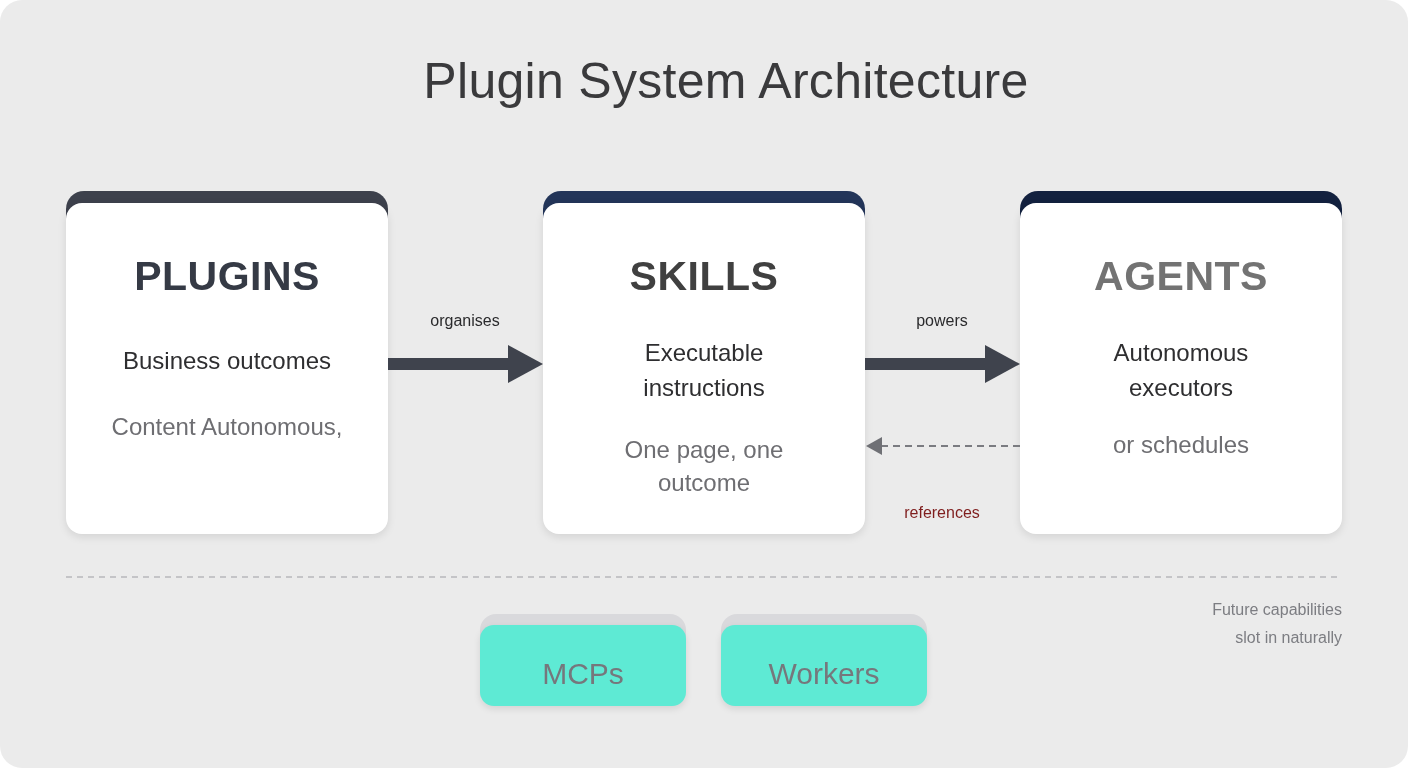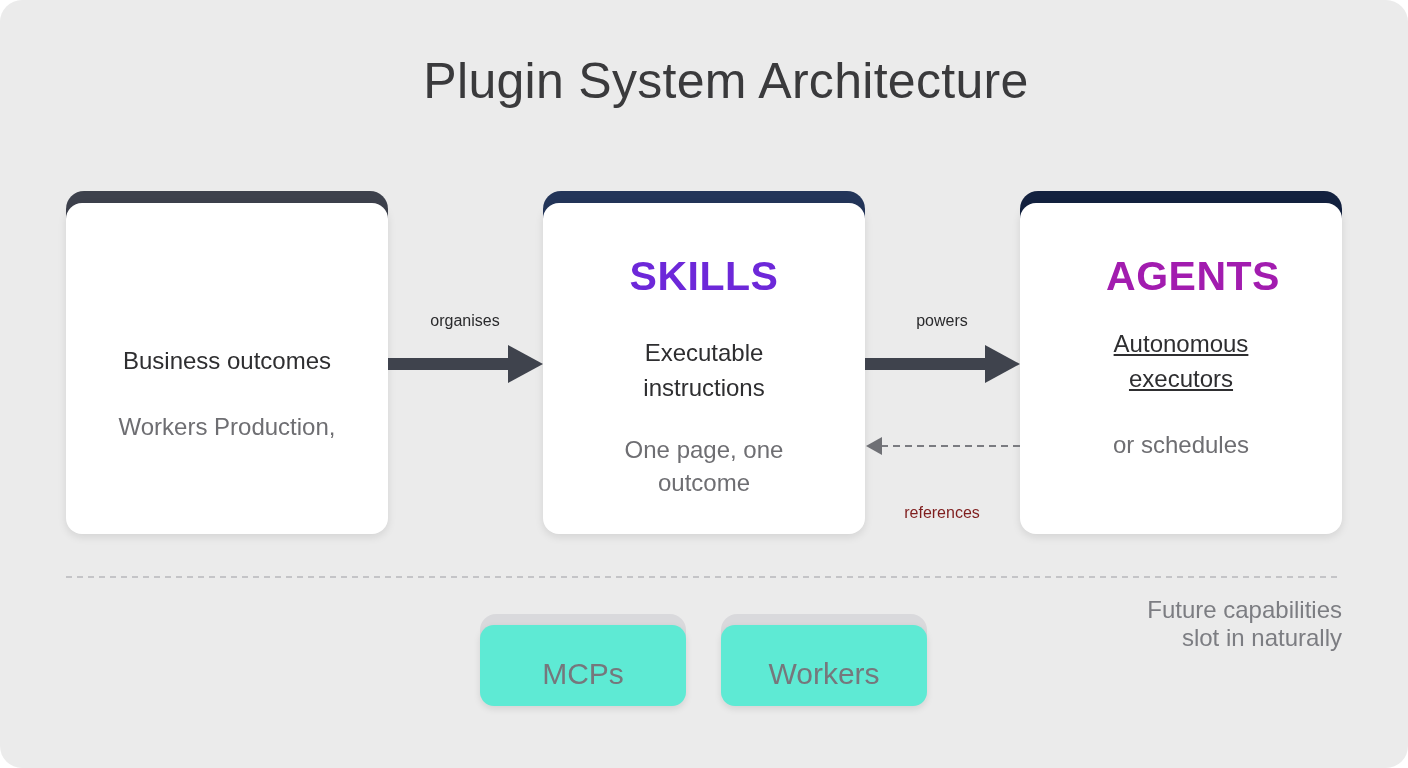--- a/index.html
+++ b/index.html
@@ -24,37 +24,37 @@
                   font-size: 24px; color: #6e6e72; line-height: 33px; }
 
     #card-plugins { left: 66px; }
     #card-plugins .topbar { background: #3d414c; }
     #card-plugins .heading { color: #353a45; }
     #card-plugins .sub { top: 140px; }
     #card-plugins .desc { top: 207px; }
 
     #card-skills { left: 543px; }
     #card-skills .topbar { background: #233559; }
-    #card-skills .heading { color: #6d28d9; }
+    #card-skills .heading { color: #404040; }
     #card-skills .sub { top: 132px; }
     #card-skills .desc { top: 230px; }
 
     #card-agents { left: 1020px; }
     #card-agents .topbar { background: #13213f; }
-    #card-agents .heading { color: #a21caf; padding-left: 12px; }
-    #card-agents .sub { top: 123px; text-decoration: underline; }
+    #card-agents .heading { color: #737373; }
+    #card-agents .sub { top: 132px; }
     #card-agents .desc { top: 225px; }
 
     .edge-label { position: absolute; text-align: center; font-size: 16px; color: #2a2a2c; }
     .edge-label.muted { color: #7f1d1d; margin-top: 35px; }
 
     svg.arrows { position: absolute; left: 0; top: 0; width: 1408px; height: 768px; }
 
     .future-label { position: absolute; right: 66px; top: 596px; text-align: right;
-                    font-size: 24px; line-height: 28px; color: #7c7d82; }
+                    font-size: 16px; line-height: 28px; color: #7c7d82; }
 
     .chip { position: absolute; top: 614px; width: 206px; height: 92px; border-radius: 16px; }
     .chip .topbar { position: absolute; left: 0; top: 0; width: 100%; height: 30px;
                     background: #d9d9dc; border-radius: 16px 16px 0 0; }
     .chip .body { position: absolute; left: 0; top: 11px; width: 100%; height: 81px;
                   background: #5eead4; border-radius: 14px;
                   box-shadow: 0 3px 7px rgba(0,0,0,0.10); }
     .chip .label { position: absolute; left: 0; top: 32px; width: 100%; text-align: center;
                    font-size: 30px; color: #76777c; }
     #chip-mcps { left: 480px; }
@@ -63,23 +63,24 @@
 </head>
 <body>
 
 <div class="panel"></div>
 
 <div class="title">Plugin System Architecture</div>
 
 <div class="card" id="card-plugins">
   <div class="topbar" style="background: rgb(61, 65, 76);"></div>
   <div class="body">
+    <div class="heading">PLUGINS</div>
     <div class="sub">Business outcomes</div>
     <div class="desc">
-      <div>Workers Production,</div>
+      <div>Content Autonomous,</div>
     </div>
   </div>
 </div>
 
 <div class="card" id="card-skills">
   <div class="topbar" style="background: rgb(35, 53, 89);"></div>
   <div class="body">
     <div class="heading">SKILLS</div>
     <div class="sub">
       <div>Executable</div>

